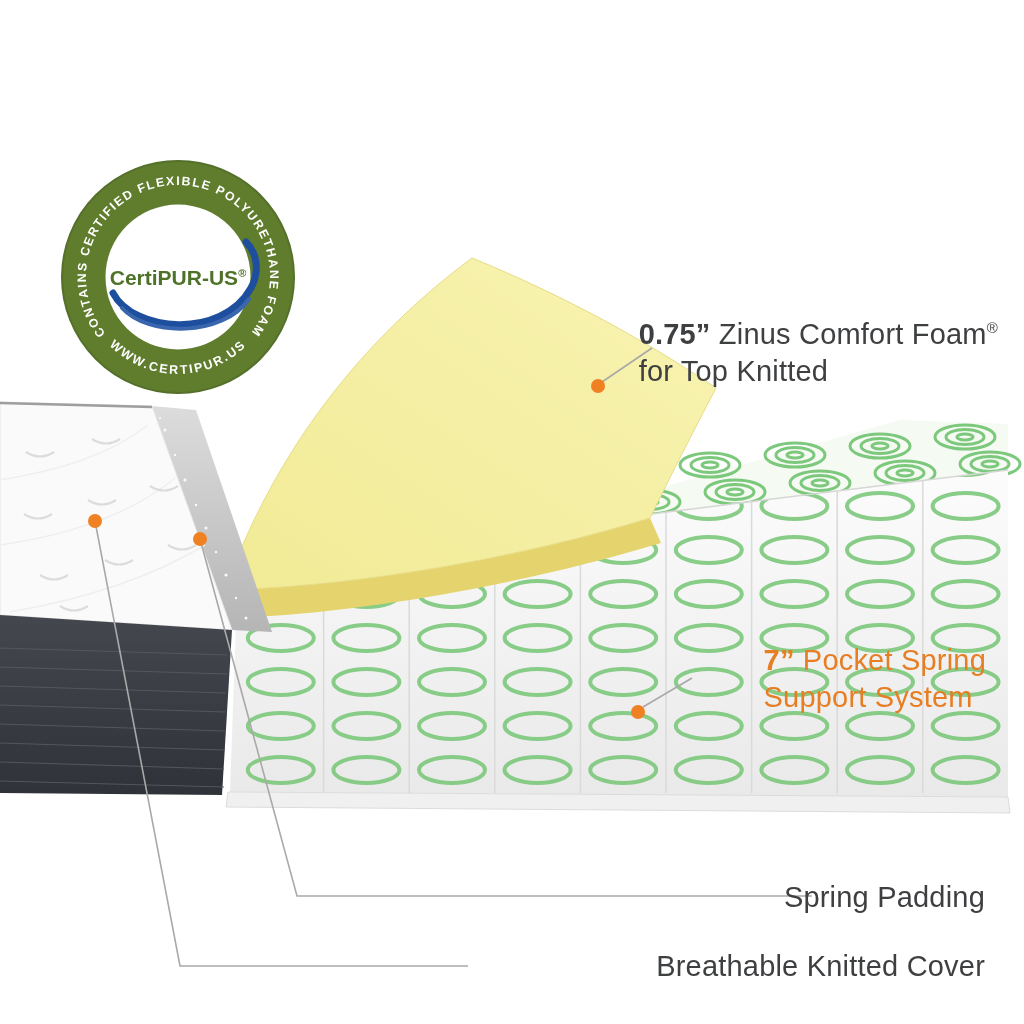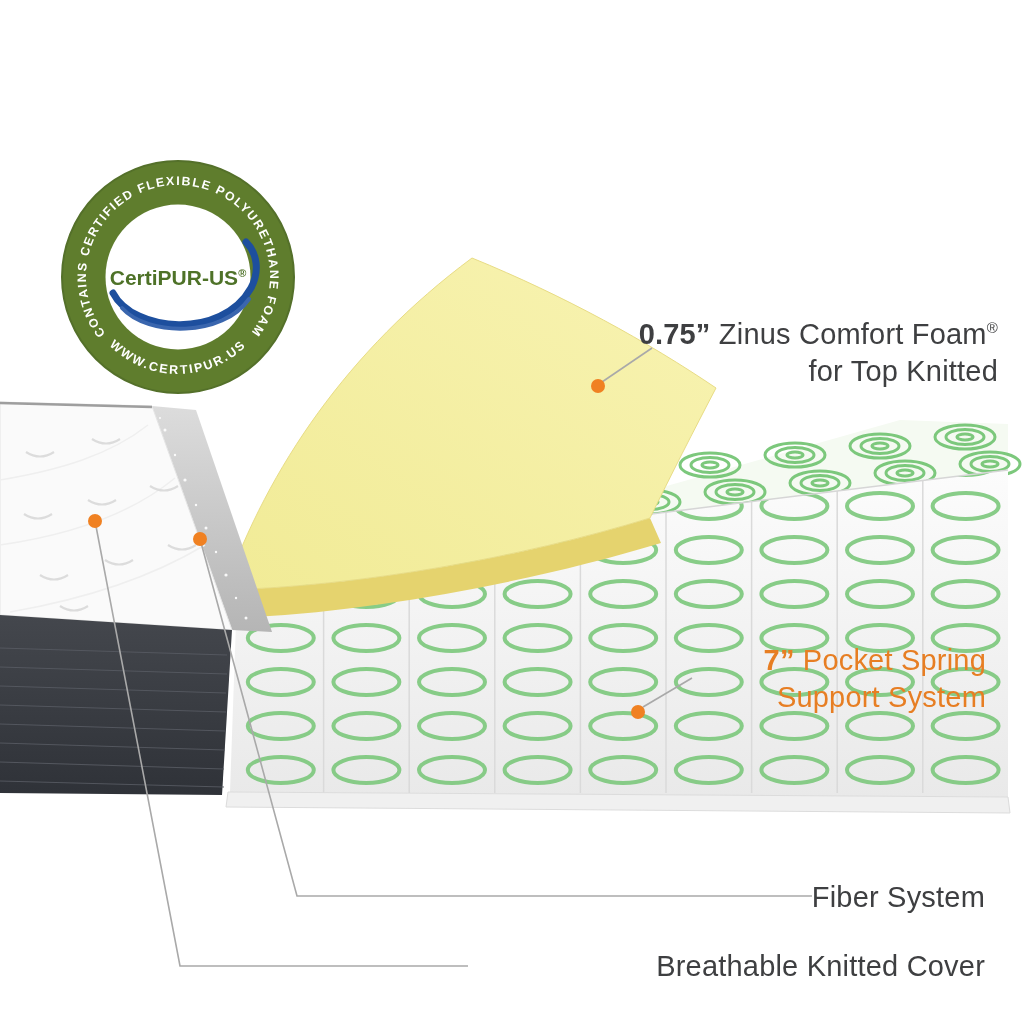--- a/index.html
+++ b/index.html
@@ -2,21 +2,21 @@
 <html><head>
 <meta charset="utf-8">
 <style>
   html,body{margin:0;padding:0;background:#ffffff;}
   .canvas{
     position:relative;width:1024px;height:1024px;background:#ffffff;
     overflow:hidden;font-family:"Liberation Sans",sans-serif;
   }
   svg{position:absolute;left:0;top:0;}
   .callout{
-    position:absolute;text-align:right;color:#3E3F41;
+    position:absolute;text-align:left;color:#3E3F41;
     font-size:29px;line-height:37px;letter-spacing:.2px;
   }
   .callout .b{font-weight:700;}
   .callout.orange{color:#E77E23;}
   .callout sup{font-size:15px;line-height:0;}
 </style>
 </head>
 <body>
 
 <div class="canvas">
@@ -173,17 +173,17 @@
   <div class="callout" style="right:26px;top:316px;">
     <div><span class="b">0.75”</span><span> Zinus Comfort Foam</span><sup>®</sup></div>
     <div>for Top Knitted</div>
   </div>
 
   <div class="callout orange" style="right:38px;top:642px;">
     <div><span class="b">7”</span><span> Pocket Spring</span></div>
     <div>Support System</div>
   </div>
 
-  <div class="callout" style="right:39px;top:879px;">Fiber System</div>
+  <div class="callout" style="right:39px;top:879px;">Spring Padding</div>
 
   <div class="callout" style="right:39px;top:948px;margin-left:24px;">Breathable Knitted Cover</div>
 
 </div>
 
 </body></html>

